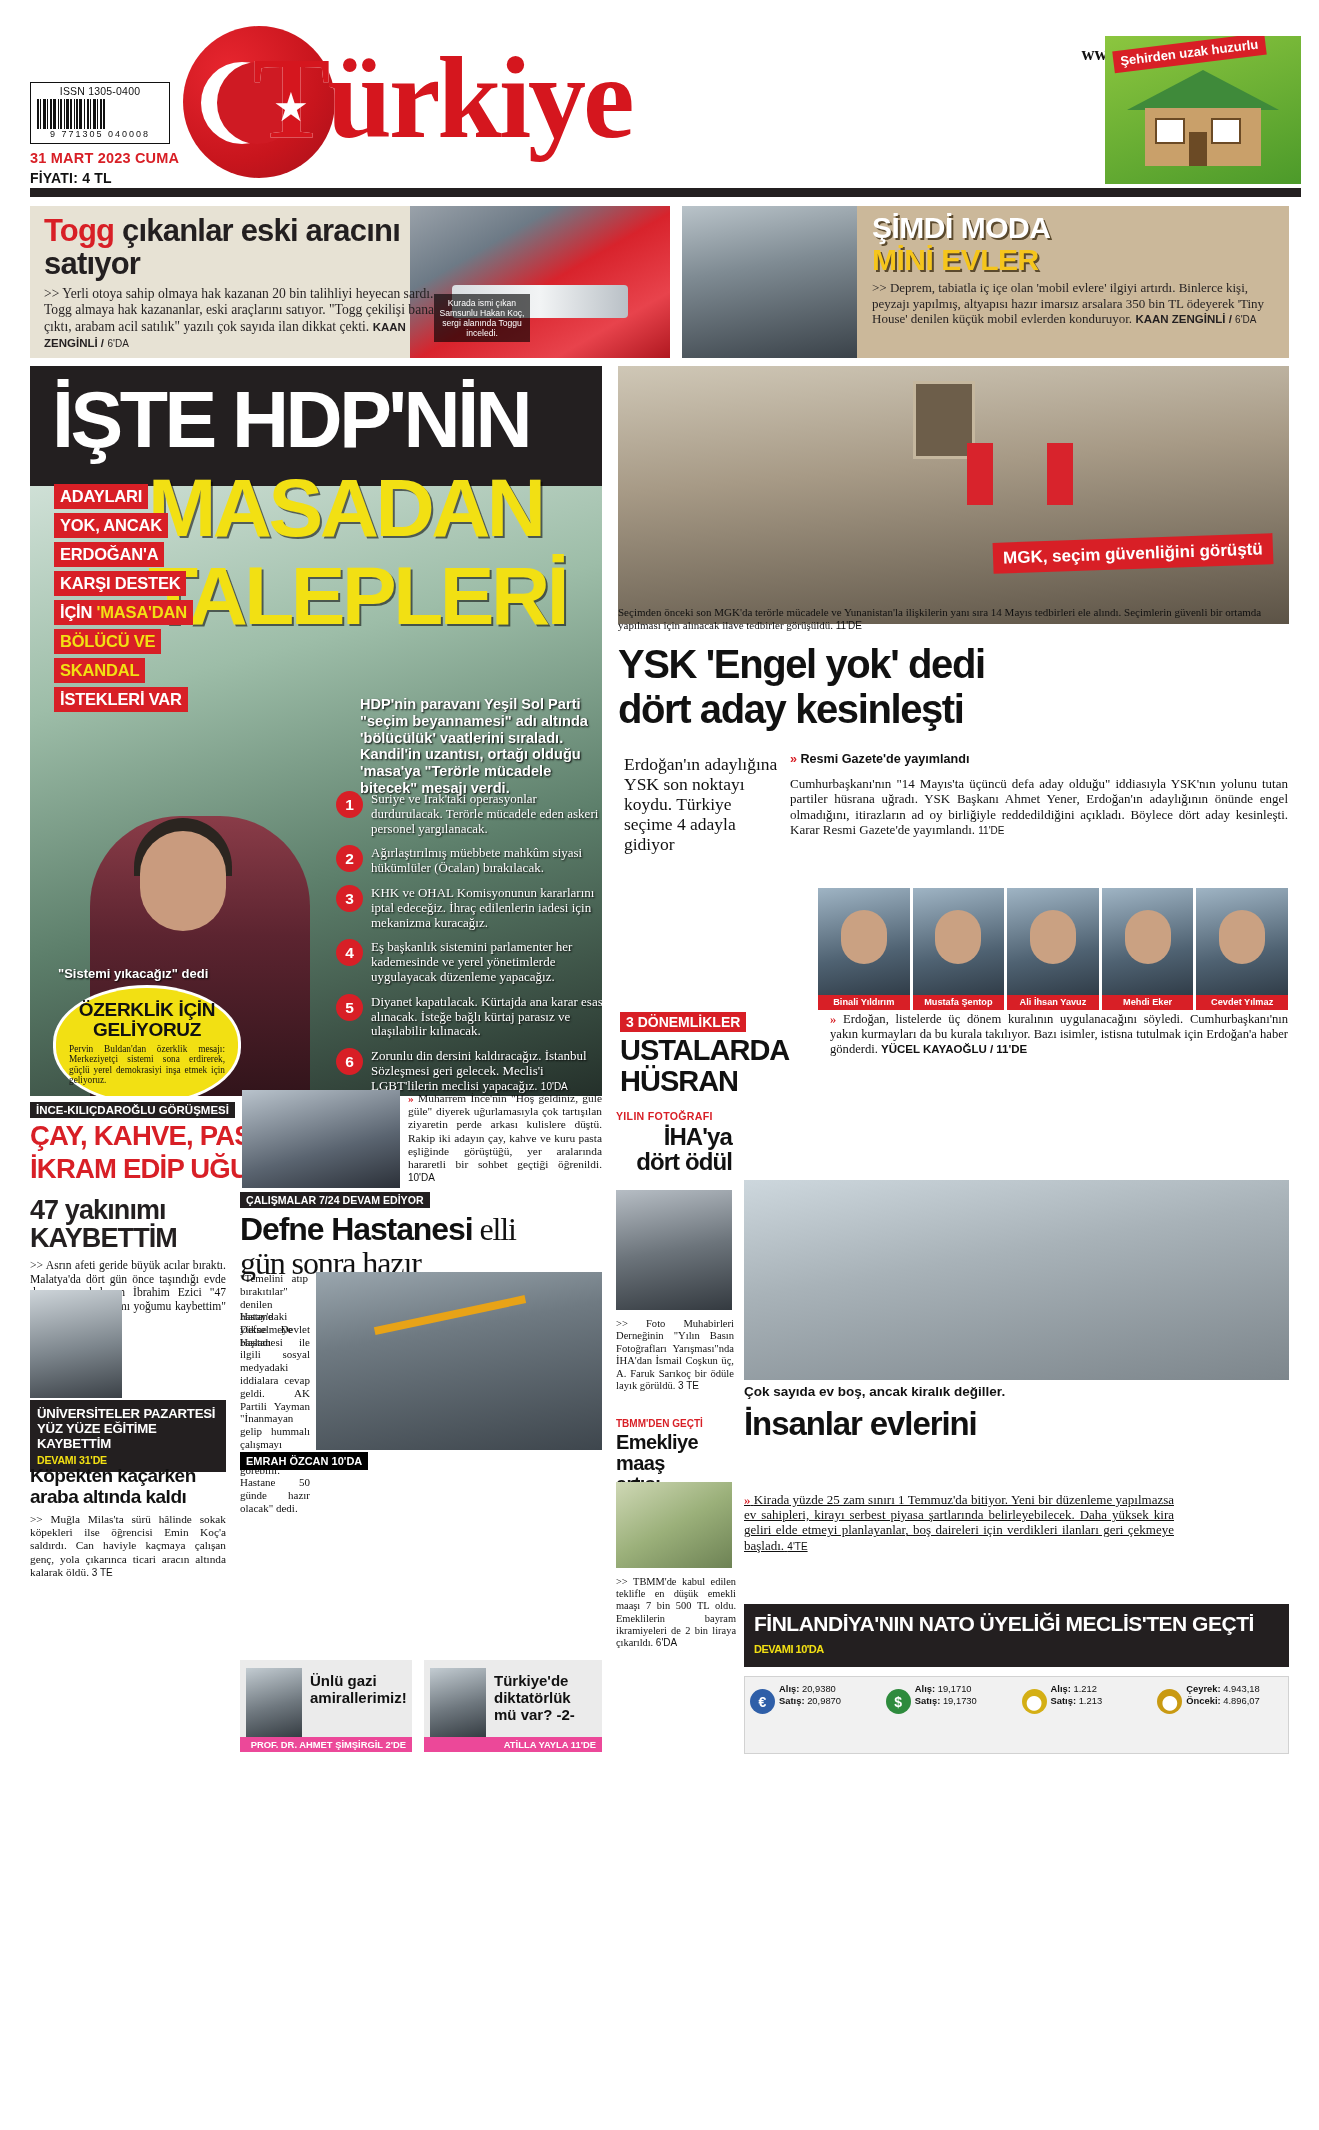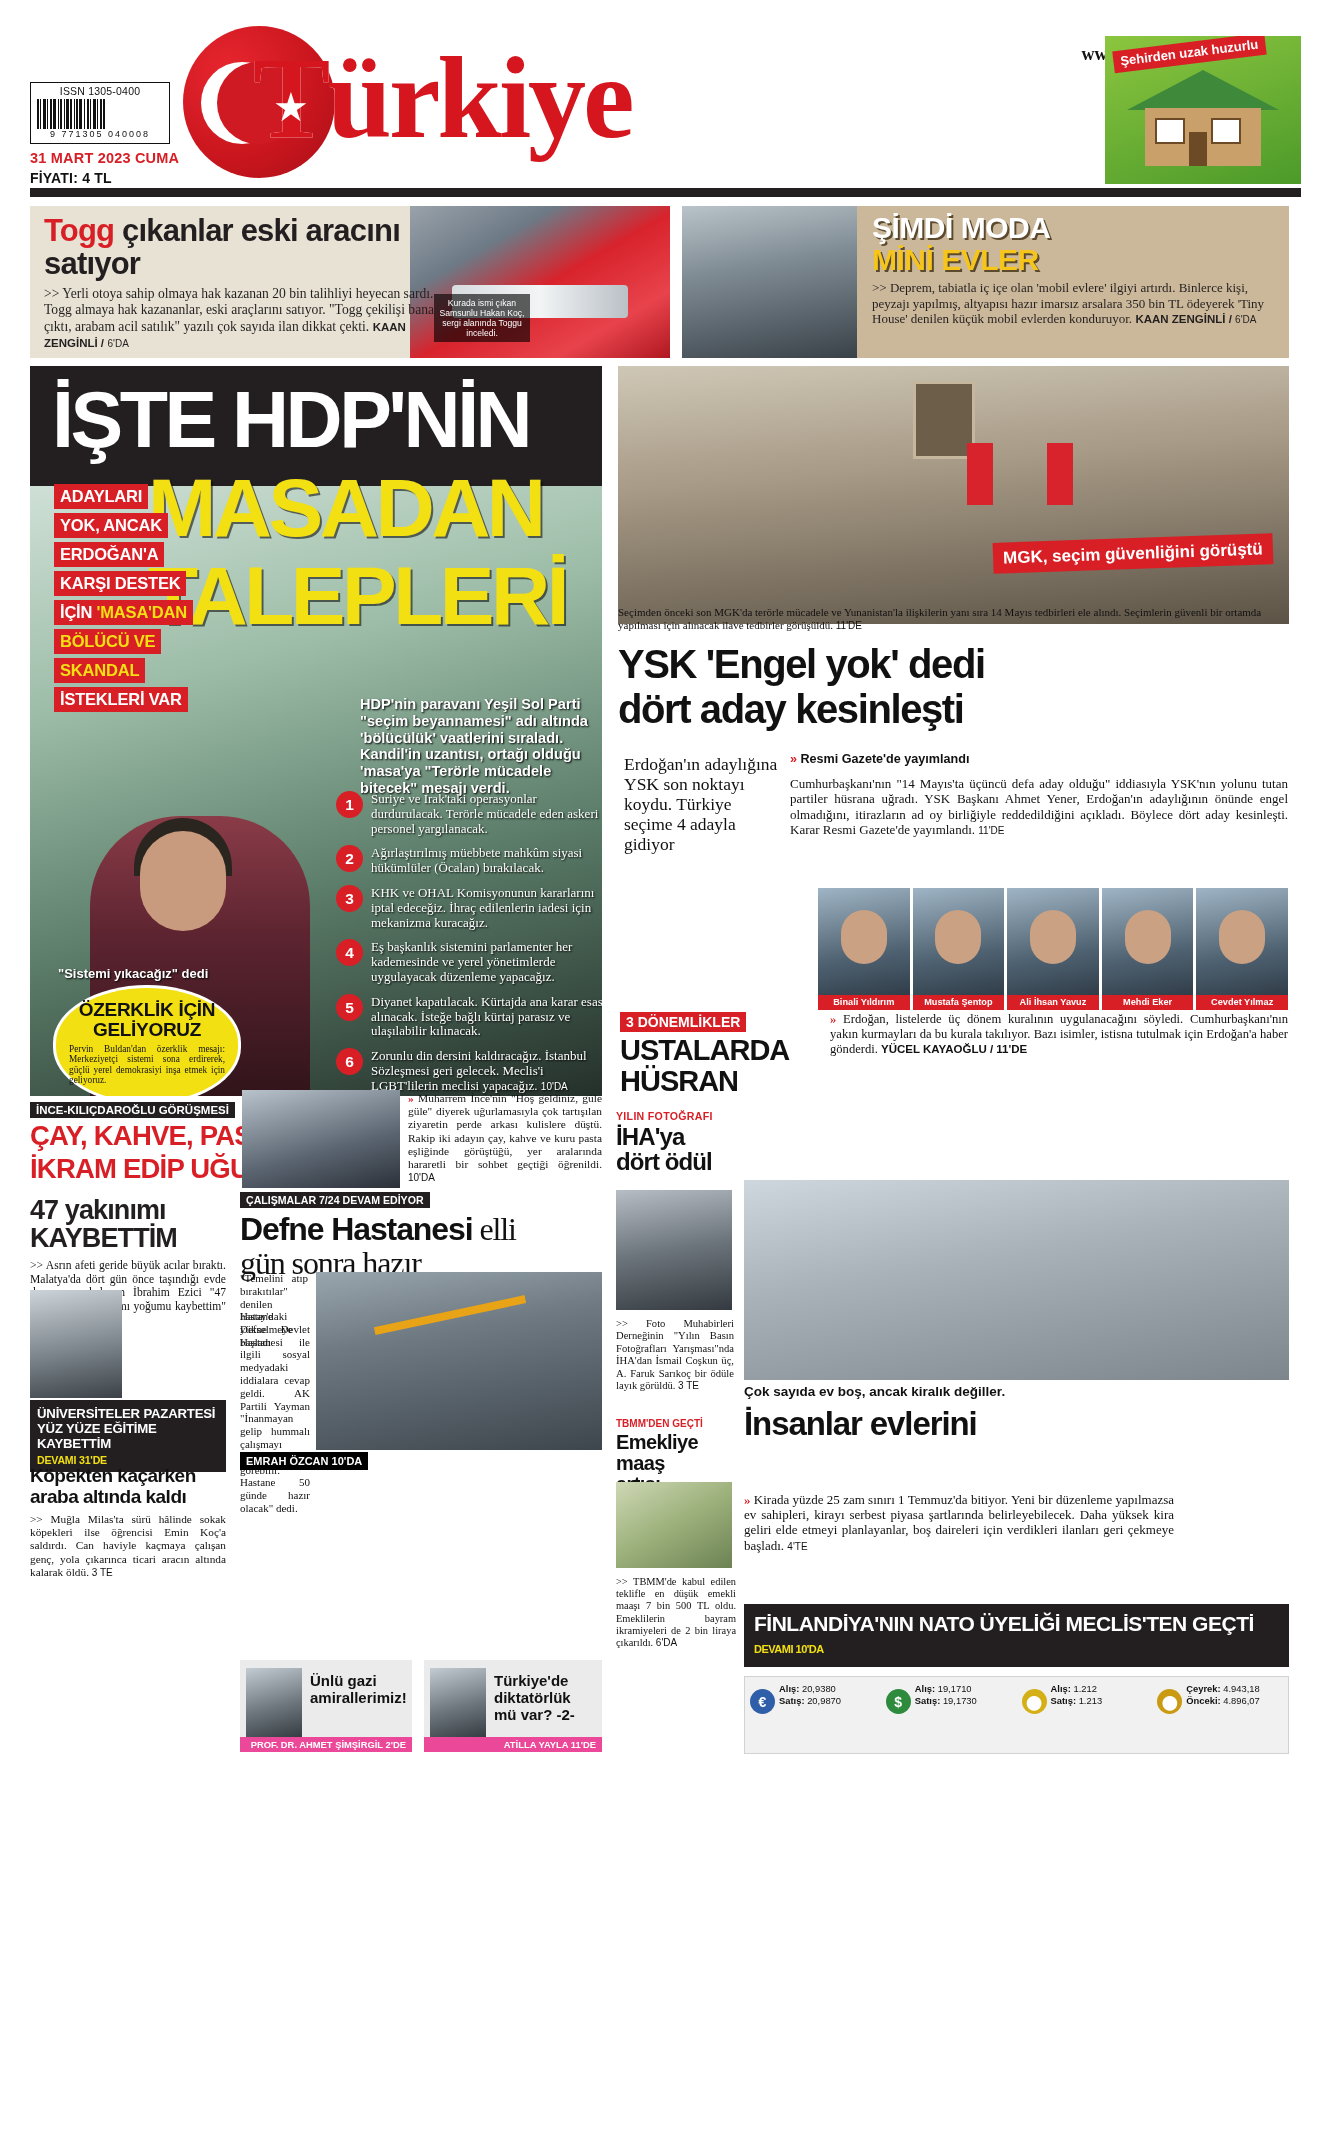--- a/index.html
+++ b/index.html
@@ -345,21 +345,21 @@
     position:absolute; left:240px; top:1452px;
     background:#000000; color:#fff; font-family:"Liberation Sans",sans-serif;
     font-weight:bold; font-size:11px; padding:3px 6px;
   }
 
   
   .iha { position:absolute; left:616px; top:1110px; width:116px; }
   .iha-tag { font-family:"Liberation Sans",sans-serif; font-weight:bold;
     font-size:10.6px; color:#d81f26; letter-spacing:.3px; }
   .iha h3 { font-family:"Liberation Sans",sans-serif; font-weight:bold;
-    font-size:24px; line-height:25px; color:#111; letter-spacing:-.9px; margin-top:2px; }
+    font-size:24px; line-height:25px; color:#111; letter-spacing:-.9px; margin-top:2px;text-align:right; }
   .iha-photo { position:absolute; left:616px; top:1190px; width:116px; height:120px;
     background:linear-gradient(170deg,#b6bdc4,#6c747b 50%,#343a40); }
   .iha-body { position:absolute; left:616px; top:1318px; width:118px;
     font-family:"Liberation Serif",serif; font-size:10.6px; line-height:12.4px; text-align:justify; }
   .tbmm-tag { position:absolute; left:616px; top:1418px;
     font-family:"Liberation Sans",sans-serif; font-weight:bold; font-size:10px; color:#d81f26; }
   .tbmm h3 { position:absolute; left:616px; top:1432px; width:126px;
     font-family:"Liberation Sans",sans-serif; font-weight:bold; font-size:20px;
     line-height:21px; color:#111; letter-spacing:-.6px; }
   .tbmm-photo { position:absolute; left:616px; top:1482px; width:116px; height:86px;
@@ -369,21 +369,21 @@
 
   
   .kira-photo { position:absolute; left:744px; top:1180px; width:545px; height:200px;
     background:linear-gradient(170deg,#cdd7dd 0%,#a8b2b8 40%,#7d868c 100%); }
   .kira-caption { position:absolute; left:744px; top:1384px;
     font-family:"Liberation Sans",sans-serif; font-weight:bold; font-size:13.5px; color:#111; }
   .kira-head { position:absolute; left:744px; top:1406px; width:545px;
     font-family:"Liberation Sans",sans-serif; font-weight:bold; font-size:33px;
     line-height:36px; color:#111; letter-spacing:-1.1px; }
   .kira-body { position:absolute; left:744px; top:1492px; width:430px;
-    font-family:"Liberation Serif",serif; font-size:13px; line-height:15.2px; text-align:justify; }
+    font-family:"Liberation Serif",serif; font-size:13px; line-height:15.2px; text-align:justify;text-decoration:underline; }
   .finlandiya {
     position:absolute; left:744px; top:1604px; width:545px; background:#231f20; color:#fff;
     font-family:"Liberation Sans",sans-serif; font-weight:bold; font-size:21px;
     line-height:23px; padding:8px 10px 6px; letter-spacing:-.5px;
   }
   .finlandiya .dev { color:#f2e013; font-size:11px; display:block; margin-top:3px; }
 
   
   .bot-col { position:absolute; top:1660px; }
   .col-a { left:240px; width:172px; }

